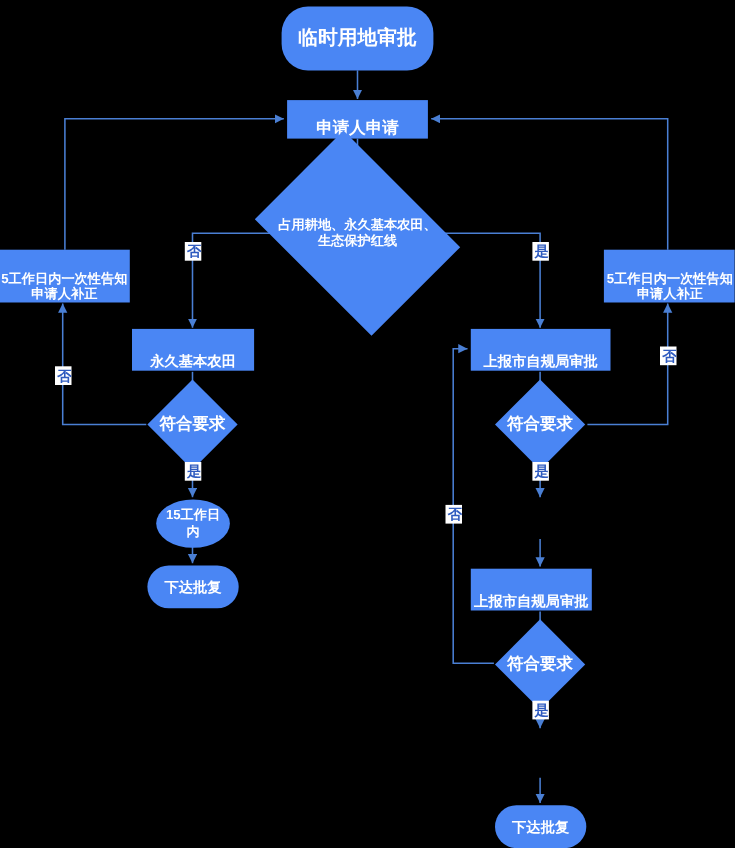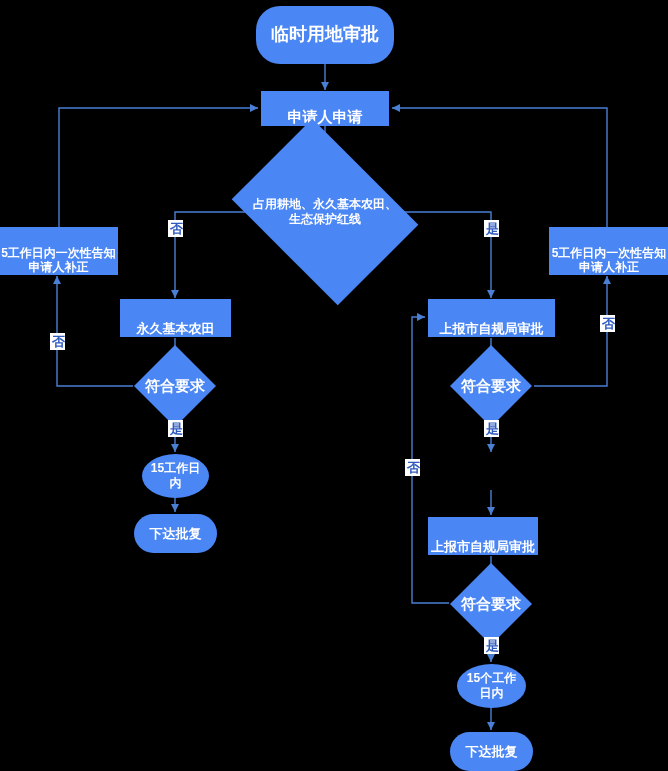--- a/index.html
+++ b/index.html
@@ -186,23 +186,20 @@
 
   <div class="node terminator t-13" style="left:134px; top:514px; width:83px; height:39px;">
     <span>下达批复</span>
   </div>
 
 
   <div class="node process t-13" style="left:428px; top:517px; width:110px; height:38px;">
     <span>上报市自规局审批</span>
   </div>
 
-  <div class="node ellipse t-12" style="left:457px; top:664px; width:69px; height:44px; padding:0 5px;">
-    <span>15个工作日内</span>
-  </div>
 
   <div class="node terminator t-13" style="left:450px; top:732px; width:83px; height:39px;">
     <span>下达批复</span>
   </div>
 
   <div class="edge-label" style="left:168px; top:220px; width:15px;">否</div>
   <div class="edge-label" style="left:484px; top:220px; width:15px;">是</div>
   <div class="edge-label" style="left:50px; top:333px; width:15px;">否</div>
   <div class="edge-label" style="left:168px; top:420px; width:15px;">是</div>
   <div class="edge-label" style="left:600px; top:315px; width:15px;">否</div>

